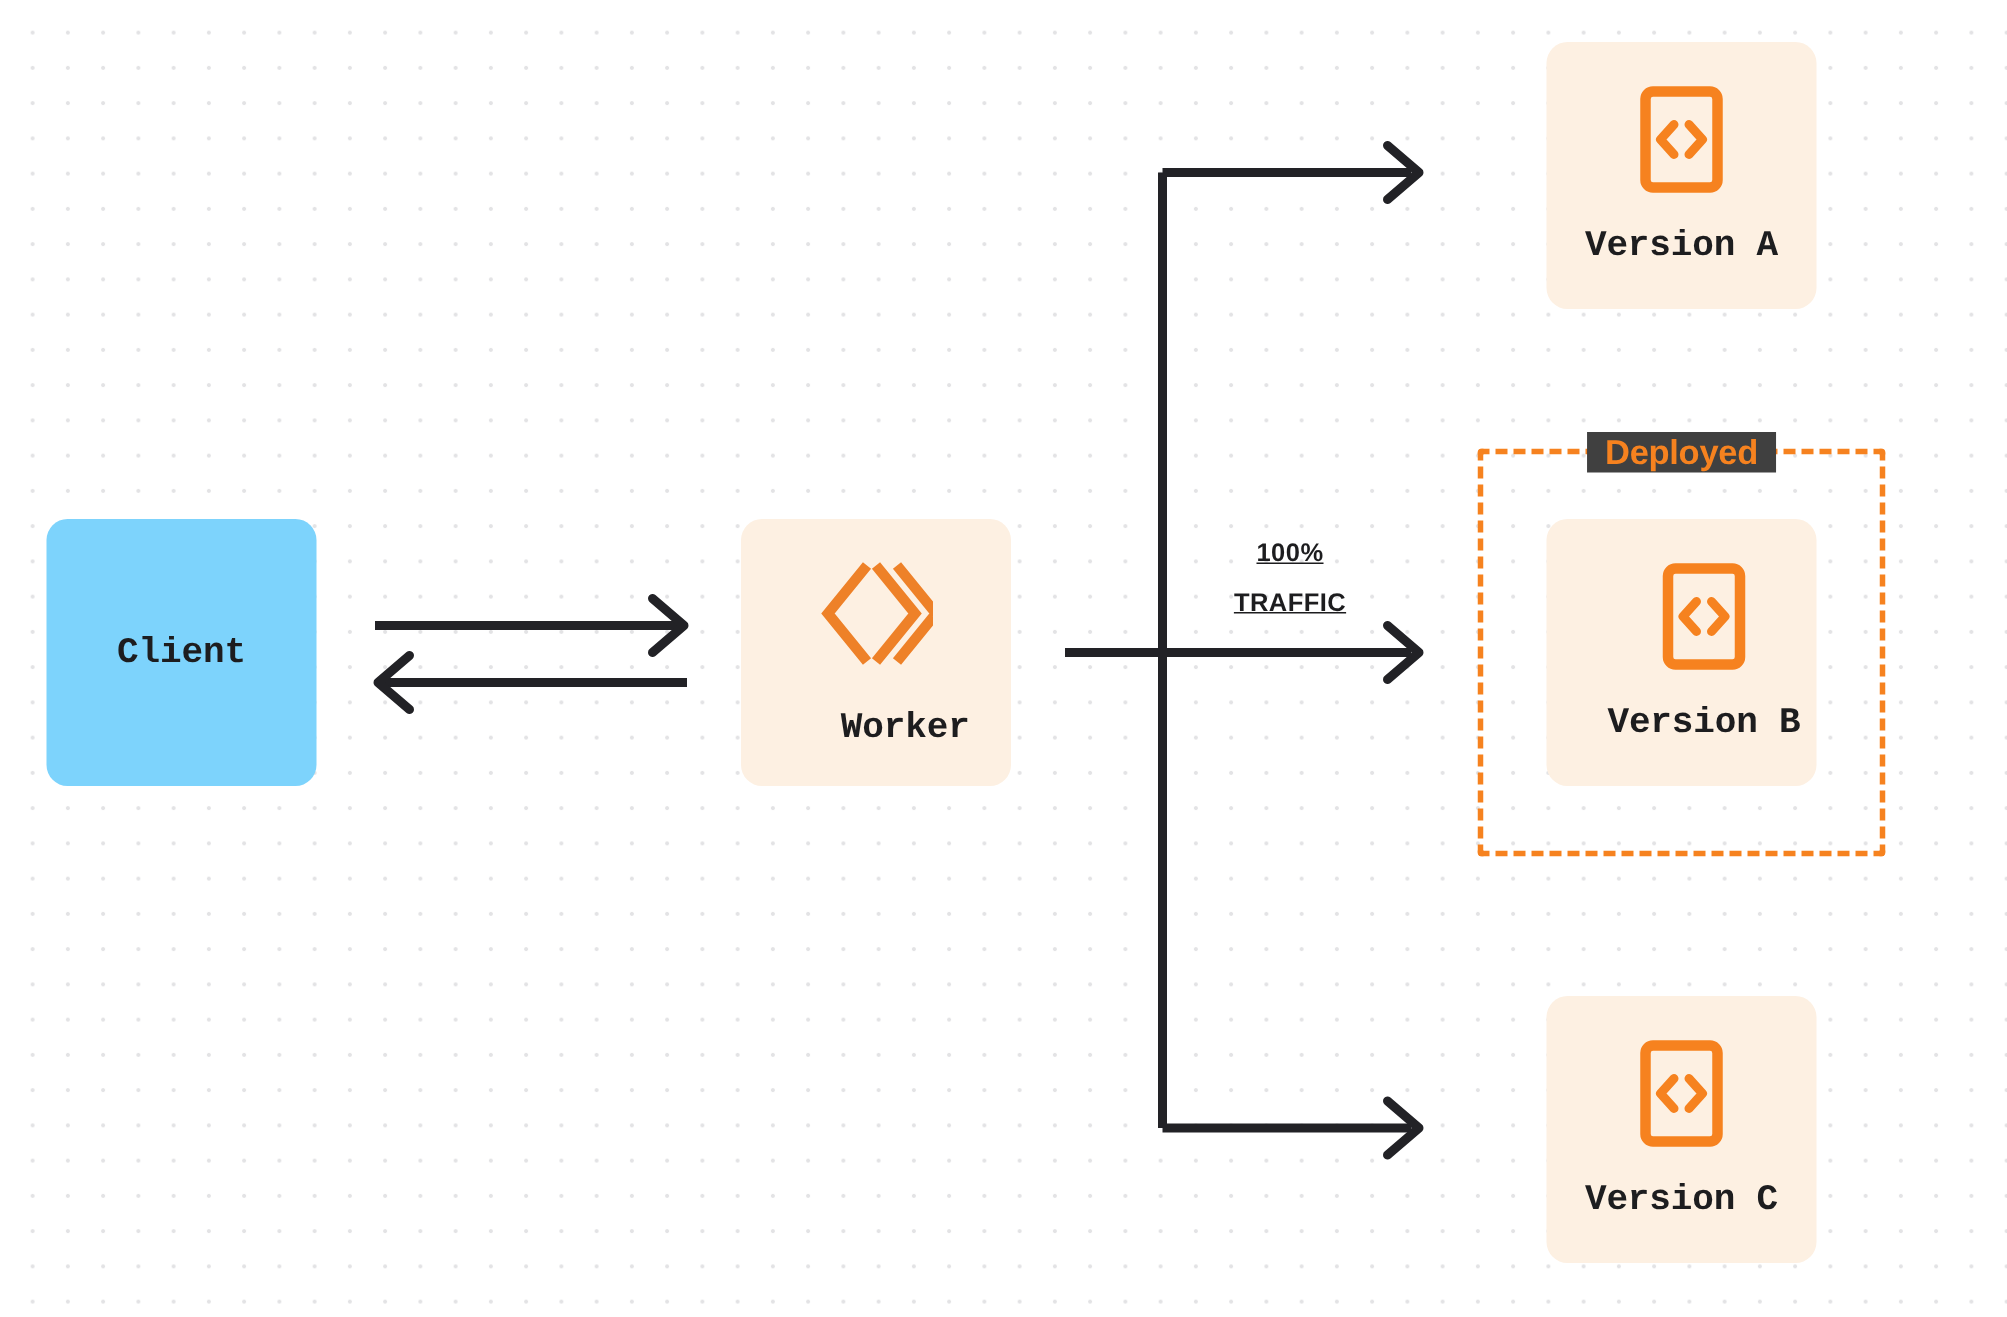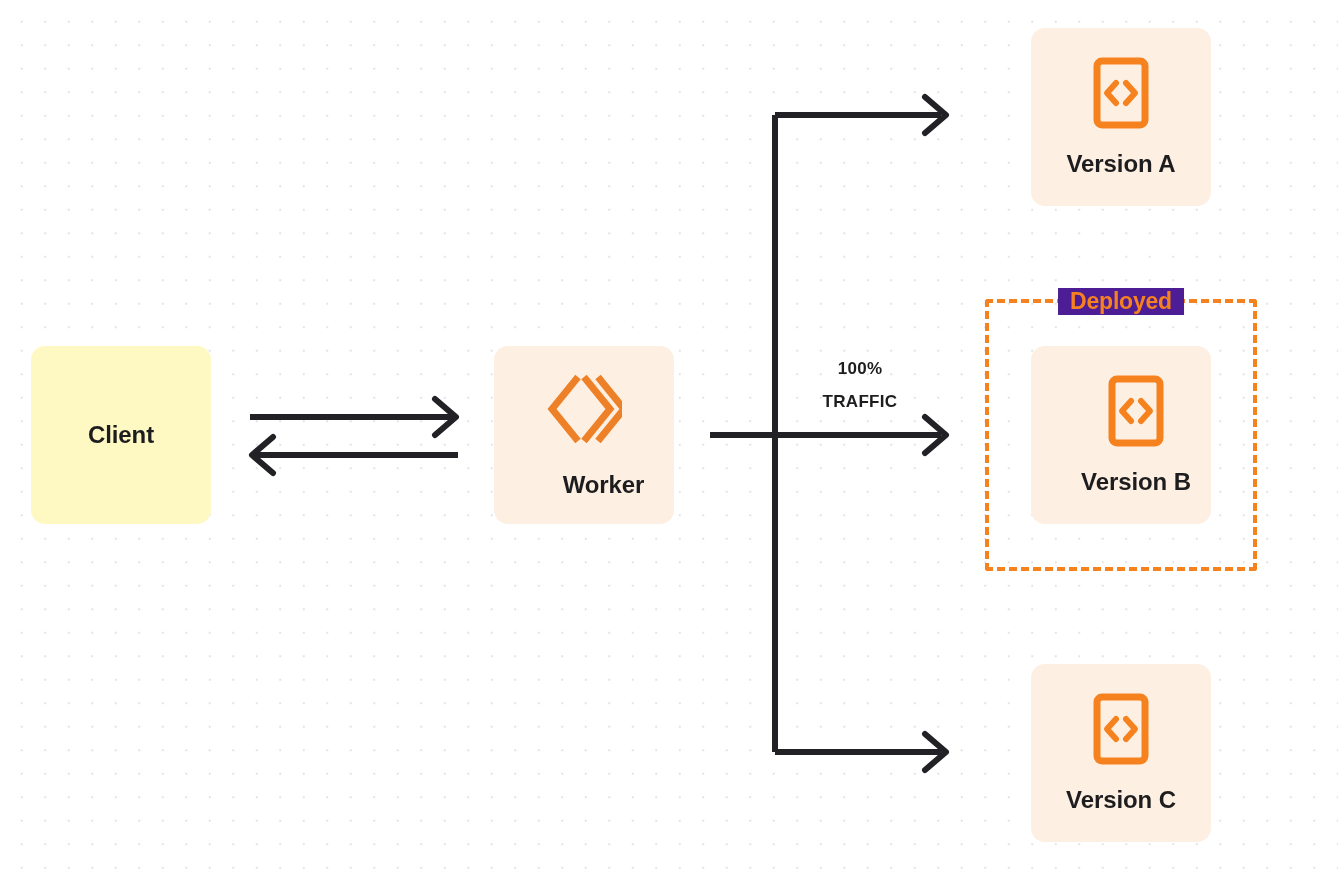--- a/index.html
+++ b/index.html
@@ -40,37 +40,38 @@
   }
 
   
   .node {
     position: absolute;
     display: flex;
     flex-direction: column;
     align-items: center;
     justify-content: center;
     border-radius: 14px;
+    font-family: Liberation Mono, monospace;
   }
 
   .node-label {
     font-size: 24px;
     font-weight: 700;
     color: #1d1d1f;
     letter-spacing: -0.1px;
     white-space: nowrap;
   }
 
   
   #node-client {
     left: 31px;
     top: 346px;
     width: 180px;
     height: 178px;
-    background: #fef9c3;
+    background: #7dd3fc;
   }
 
   
   #node-worker {
     left: 494px;
     top: 346px;
     width: 180px;
     height: 178px;
     background: #fdf0e2;
   }
@@ -99,21 +100,21 @@
     height: 272px;
     border: 4px dashed #f6821f;
     border-radius: 3px;
   }
 
   #deployed-label {
     position: absolute;
     left: 50%;
     top: -15px;
     transform: translateX(-50%);
-    background: #4c1d95;
+    background: #404040;
     padding: 0 12px;
     font-size: 23px;
     font-weight: 700;
     color: #f6821f;
     white-space: nowrap;
     letter-spacing: -0.2px;
   }
 
   
   #traffic-label {
@@ -121,21 +122,21 @@
     left: 790px;
     top: 352px;
     width: 140px;
     text-align: center;
     font-size: 17px;
     font-weight: 700;
     color: #1d1d1f;
     line-height: 1.95;
     letter-spacing: 0.3px;
   }
-  #traffic-label .traffic-line { display: block; }
+  #traffic-label .traffic-line { display: block; text-decoration: underline; }
 </style>
 </head>
 <body>
 
 <div id="canvas"></div>
 
 <svg id="wires" viewBox="0 0 1338 878" width="1338" height="878" aria-hidden="true">
   <g fill="none" stroke="#222226" stroke-width="6" stroke-linecap="butt" stroke-linejoin="miter">
 
     <g>

